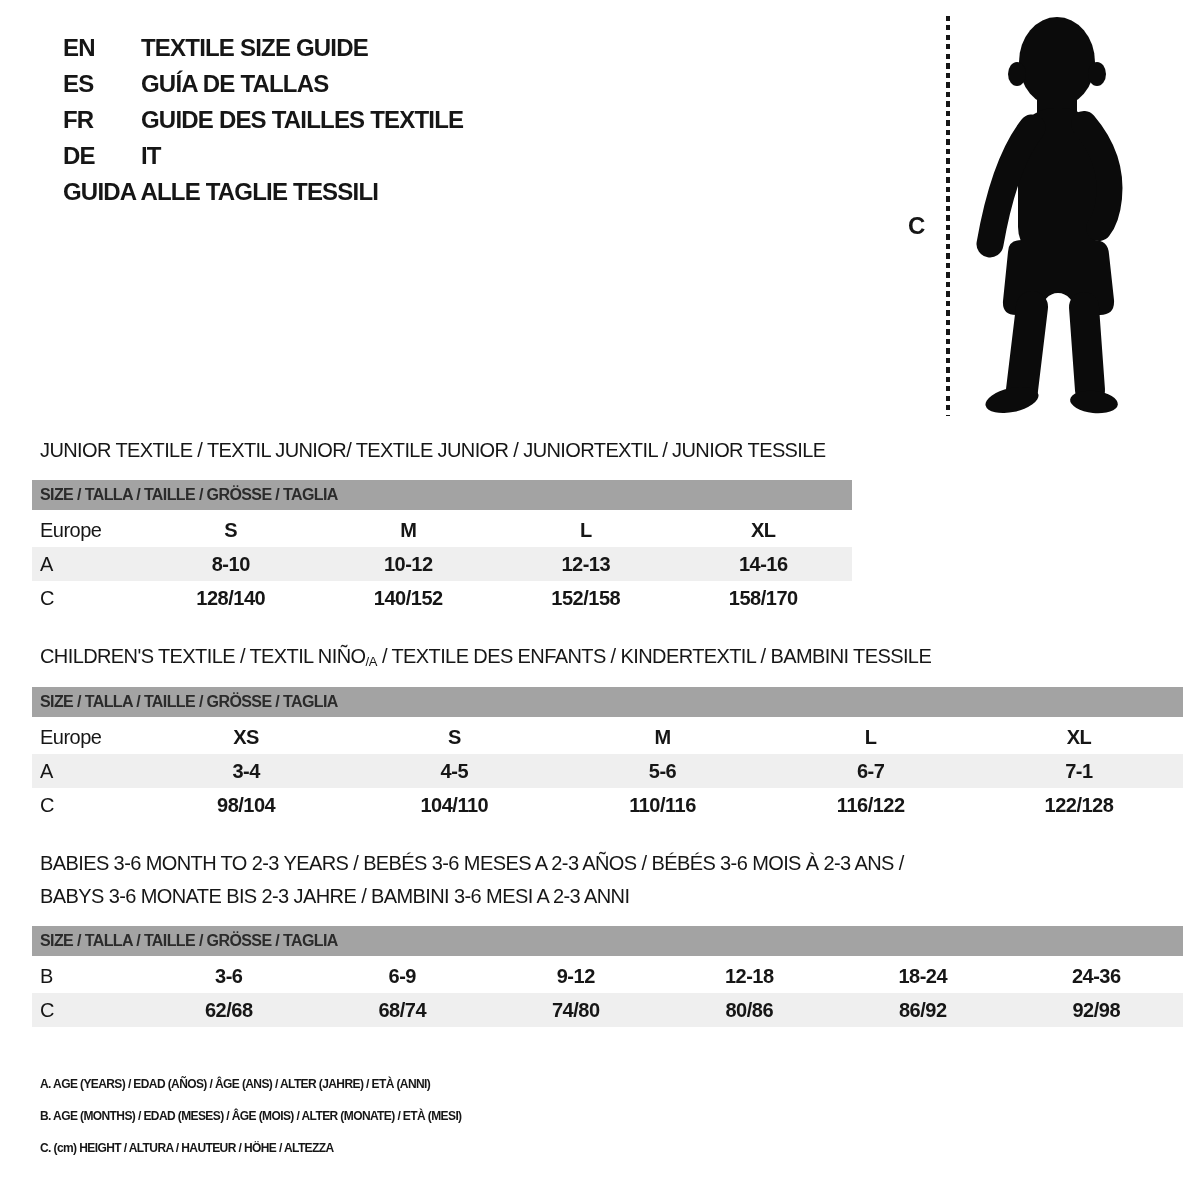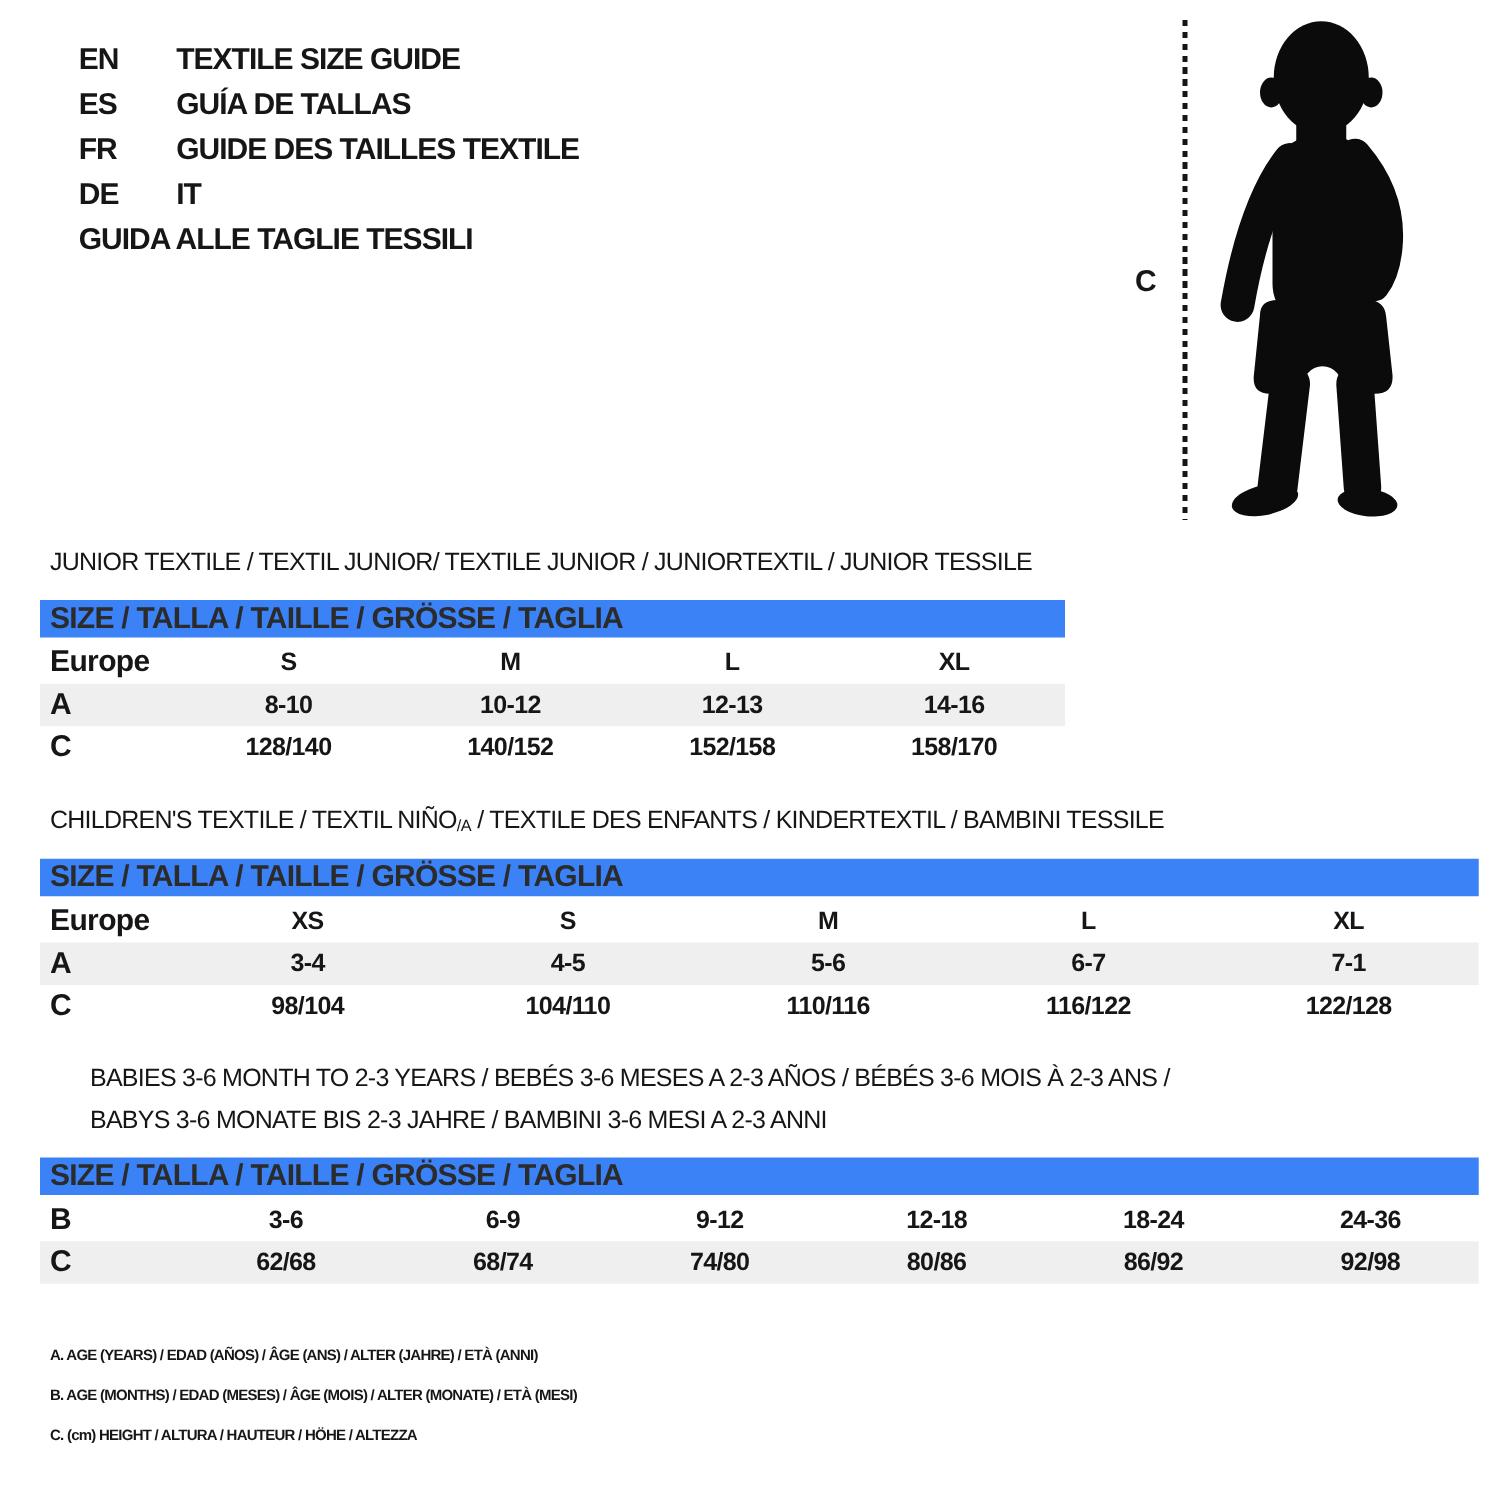--- a/index.html
+++ b/index.html
@@ -21,35 +21,35 @@
     background:repeating-linear-gradient(to bottom,#151515 0 5px,transparent 5px 9.5px);
   }
   .height-label{left:908px;top:212px;font-size:24px;font-weight:bold;}
   .figure-svg{left:962px;top:12px;}
 
   
   .sec-title{
     font-size:20px;font-weight:normal;letter-spacing:-0.6px;white-space:nowrap;line-height:24px;
   }
   .sec-title .subsc{font-size:13px;position:relative;top:3px;letter-spacing:-0.4px;}
-  .title-two-line{line-height:33px;margin-left:32px;}
+  .title-two-line{line-height:33px;}
 
   
   .size-table{display:block;}
   .thead{
-    height:30px;background:#3b82f6;color:#2b2b2b;
-    font-size:24px;font-weight:bold;letter-spacing:-0.6px;
+    height:30px;background:#a3a3a3;color:#2b2b2b;
+    font-size:16px;font-weight:bold;letter-spacing:-0.6px;
     line-height:30px;padding-left:8px;box-sizing:border-box;
   }
   .trow{display:flex;height:34px;align-items:center;}
   .trow.first{margin-top:3px;}
   .trow.shaded{background:#efefef;}
   .tlabel{
     width:110px;flex:0 0 110px;padding-left:8px;box-sizing:border-box;
-    font-size:24px;font-weight:bold;letter-spacing:-0.5px;
+    font-size:20px;font-weight:normal;letter-spacing:-0.5px;
   }
   .tcell{
     flex:1 1 0;text-align:center;
     font-size:20px;font-weight:bold;letter-spacing:-0.5px;
   }
 
   
   .legend{left:40px;top:1068px;}
   .legend-line{
     font-size:12px;font-weight:bold;letter-spacing:-0.6px;line-height:32px;white-space:nowrap;

